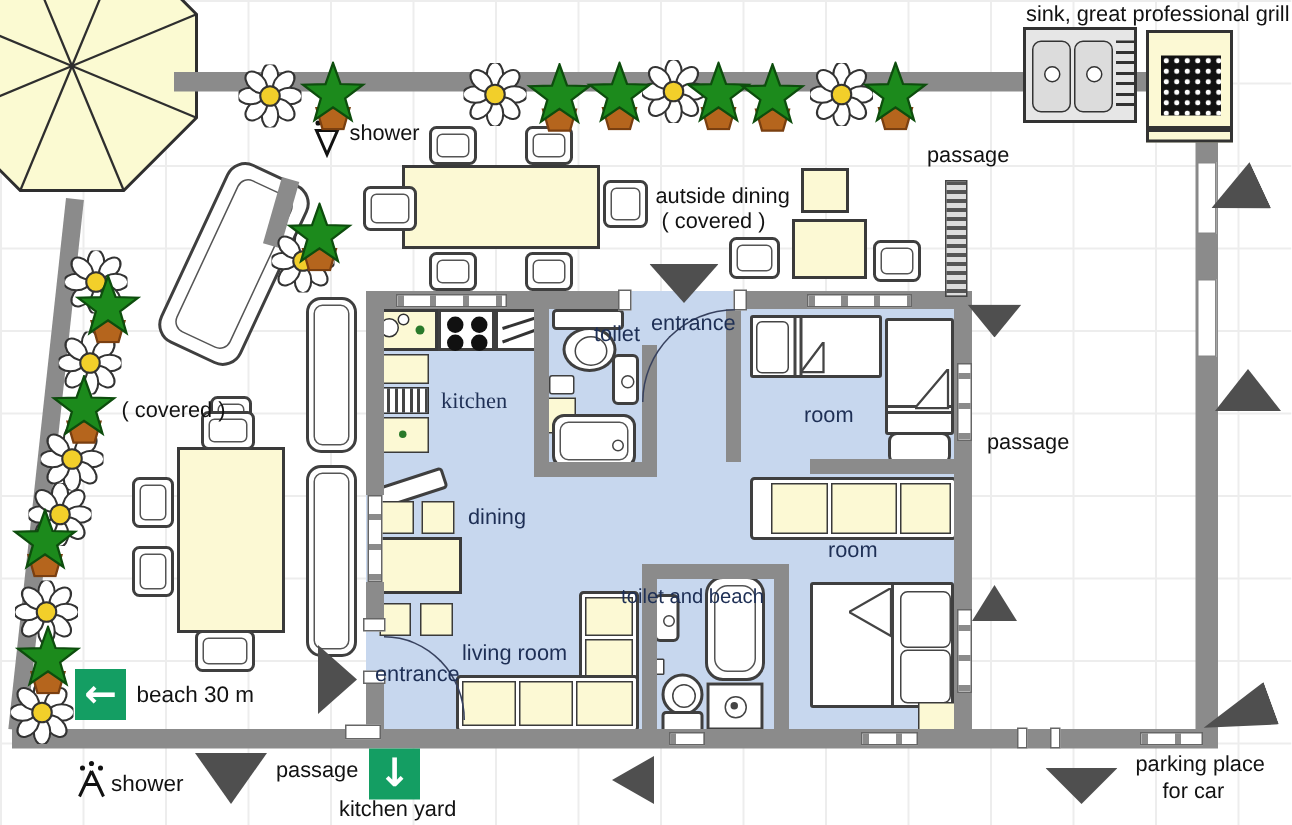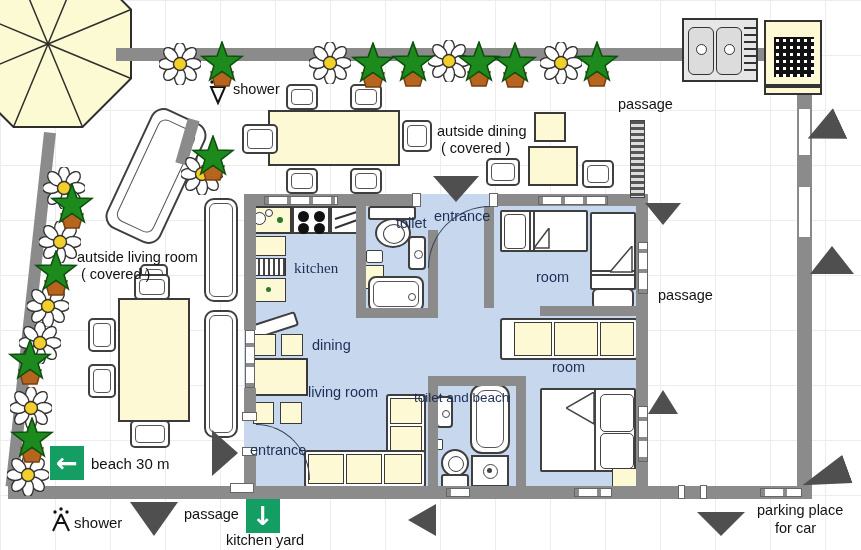--- a/index.html
+++ b/index.html
@@ -259,34 +259,34 @@
   <div class="win-h" style="left:446px;top:488px;width:24px;height:9px;"></div>
   <div class="win-h" style="left:574px;top:488px;width:38px;height:9px;"></div>
   <div class="jamb" style="left:412px;top:193px;width:9px;height:14px;"></div>
   <div class="jamb" style="left:489px;top:193px;width:9px;height:14px;"></div>
   <div class="jamb" style="left:242px;top:412px;width:15px;height:9px;"></div>
   <div class="jamb" style="left:242px;top:447px;width:15px;height:9px;"></div>
 
   <div class="arc" style="left:428px;top:206px;width:62px;height:62px;border-top:1.5px solid #37415e;border-left:1.5px solid #37415e;border-top-left-radius:100%;"></div>
   <div class="arc" style="left:256px;top:424px;width:54px;height:56px;border-top:1.5px solid #37415e;border-right:1.5px solid #37415e;border-top-right-radius:100%;"></div>
 
+  <div class="lbl" style="left:684px;top:2px;">sink,  great professional grill</div>
   <div class="lbl" style="left:233px;top:81px;">shower</div>
   <div class="lbl" style="left:618px;top:96px;">passage</div>
   <div class="lbl" style="left:437px;top:123px;">autside dining</div>
   <div class="lbl" style="left:441px;top:140px;">( covered )</div>
   <div class="lbl rm" style="left:434px;top:208px;">entrance</div>
   <div class="lbl rm" style="left:396px;top:215px;">toilet</div>
   <div class="lbl rm" style="left:294px;top:260px;font-size:15px;font-family:Liberation Serif, serif;">kitchen</div>
   <div class="lbl rm" style="left:536px;top:269px;">room</div>
   <div class="lbl" style="left:658px;top:287px;">passage</div>
-  <div class="lbl" style="left:77px;top:249px;">autside living room</div>
   <div class="lbl" style="left:81px;top:266px;">( covered )</div>
   <div class="lbl rm" style="left:312px;top:337px;">dining</div>
   <div class="lbl rm" style="left:552px;top:359px;">room</div>
-  <div class="lbl rm" style="left:308px;top:384px;">living room</div>
+  <div class="lbl rm" style="left:308px;top:428px;">living room</div>
   <div class="lbl rm" style="left:414px;top:390px;font-size:13.5px;">toilet and beach</div>
   <div class="lbl rm" style="left:250px;top:442px;">entrance</div>
   <div class="lbl" style="left:91px;top:455px;font-size:15px;">beach 30 m</div>
   <div class="lbl" style="left:74px;top:514px;font-size:15px;">shower</div>
   <div class="lbl" style="left:184px;top:506px;">passage</div>
   <div class="lbl" style="left:226px;top:532px;">kitchen yard</div>
   <div class="lbl" style="left:757px;top:502px;">parking place</div>
   <div class="lbl" style="left:775px;top:520px;text-align:center;">for car</div>
 
   <div class="deco" style="left:205px;top:78px;">

